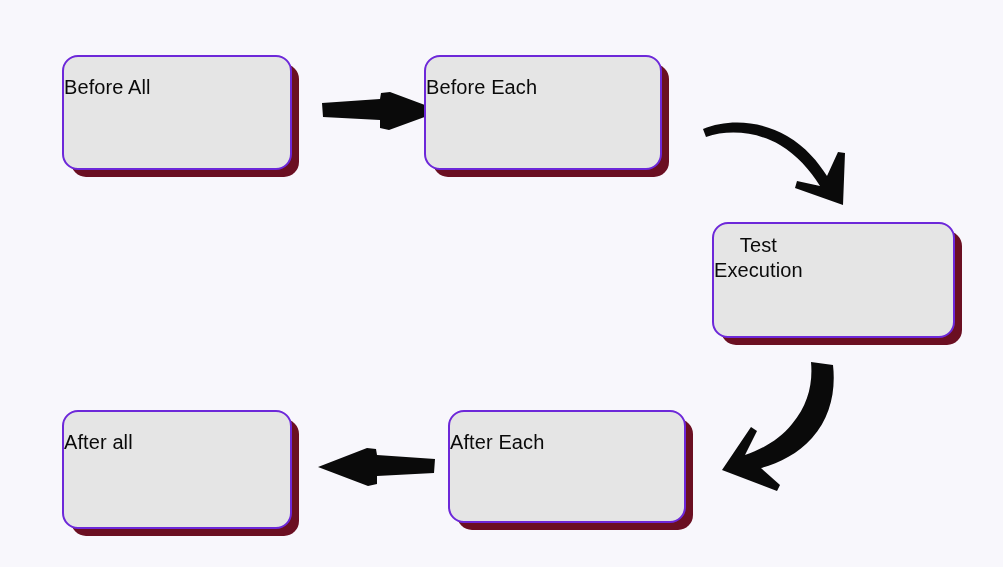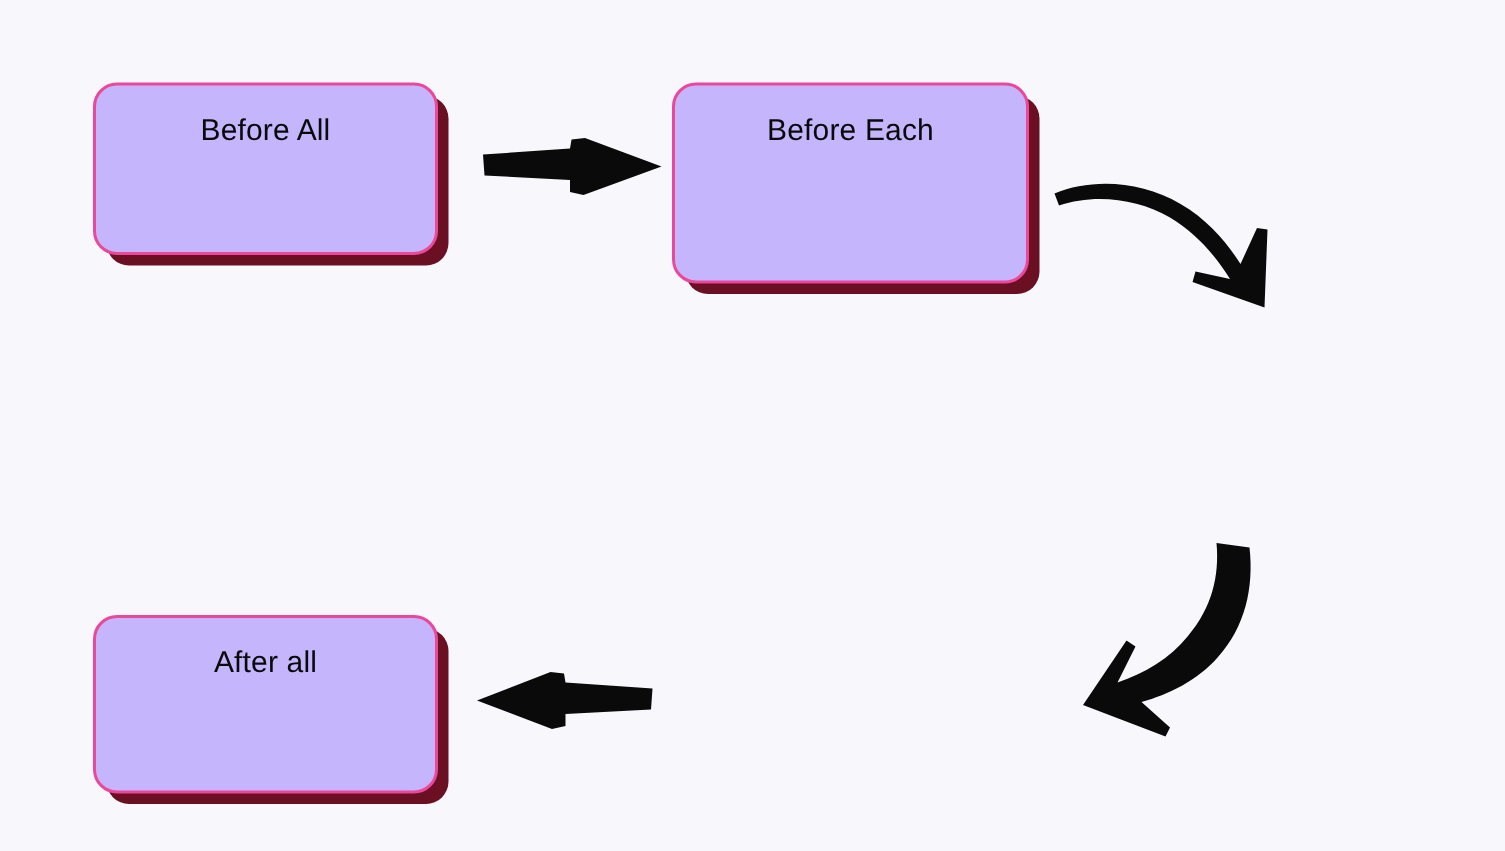--- a/index.html
+++ b/index.html
@@ -22,42 +22,42 @@
   .flow-svg {
     position: absolute;
     left: 0;
     top: 0;
     width: 1003px;
     height: 567px;
   }
   .node-box {
     position: absolute;
     box-sizing: border-box;
-    background: #c4b5fd;
-    border: 2px solid #ec4899;
+    background: #e5e5e5;
+    border: 2px solid #6d28d9;
     border-radius: 16px;
     box-shadow: 8px 8px 0 -1px #6b0f22;
     display: flex;
-    justify-content: center;
+    justify-content: flex-start;
     align-items: flex-start;
     z-index: 2;
   }
   .node-label {
     margin-top: 18px;
     color: #0a0a0a;
     font-family: "Liberation Sans", sans-serif;
     font-size: 20px;
     font-weight: 400;
     line-height: 1.25;
     letter-spacing: 0.1px;
     text-align: center;
     white-space: pre-line;
   }
   #node-before-all  { left: 62px;  top: 55px;  width: 230px; height: 115px; }
-  #node-before-each { left: 448px; top: 55px;  width: 238px; height: 134px; }
+  #node-before-each { left: 424px; top: 55px;  width: 238px; height: 115px; }
   #node-test-exec   { left: 712px; top: 222px; width: 243px; height: 116px; }
   #node-after-each  { left: 448px; top: 410px; width: 238px; height: 113px; }
   #node-after-all   { left: 62px;  top: 410px; width: 230px; height: 119px; }
   #node-test-exec .node-label { margin-top: 9px; }
 </style>
 </head>
 <body>
 
 <div id="diagram-root">
 
@@ -85,19 +85,26 @@
   </svg>
 
   <div class="node-box" id="node-before-all">
     <span class="node-label">Before All</span>
   </div>
 
   <div class="node-box" id="node-before-each">
     <span class="node-label">Before Each</span>
   </div>
 
+  <div class="node-box" id="node-test-exec">
+    <span class="node-label">Test
+Execution</span>
+  </div>
 
+  <div class="node-box" id="node-after-each">
+    <span class="node-label">After Each</span>
+  </div>
 
   <div class="node-box" id="node-after-all">
     <span class="node-label">After all</span>
   </div>
 
 </div>
 
 </body></html>

